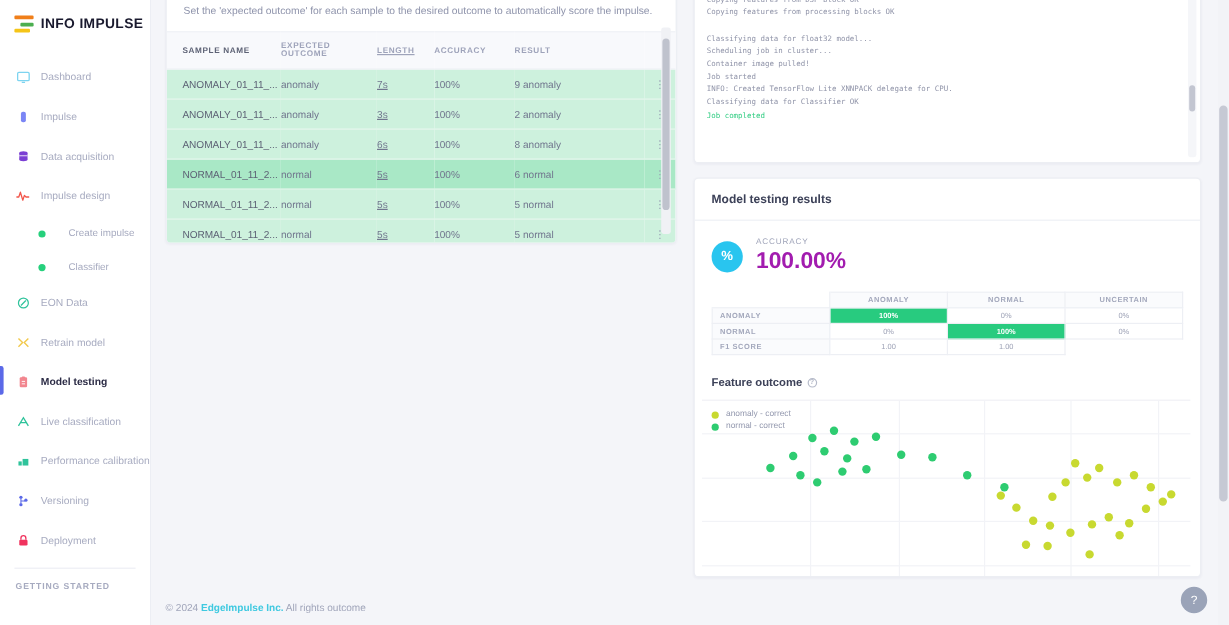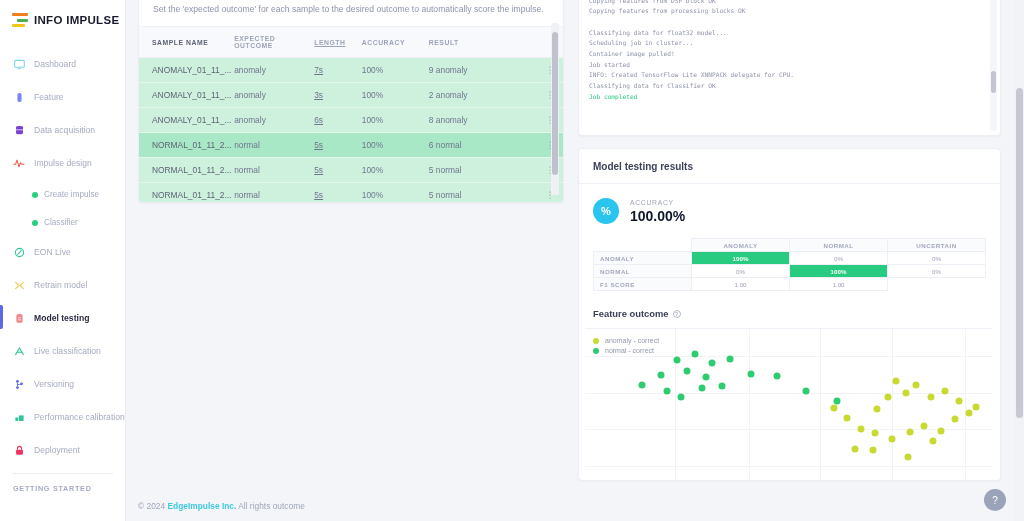--- a/index.html
+++ b/index.html
@@ -33,21 +33,21 @@
   }
   .nav-item.active { color: #2b2b45; font-weight: 600; }
   .nav-item.active::before {
     content: ""; position: absolute; left: 0; top: -2px;
     width: 2.5px; height: 24px; background: #5b69e8; border-radius: 0 2px 2px 0;
   }
   .nav-ico { width: 12px; height: 12px; display: flex; align-items: center; justify-content: center; flex: 0 0 12px; }
   .nav-ico svg { display: block; }
 
   .nav-sub {
-    display: flex; align-items: center; gap: 6px;
+    display: flex; align-items: center; gap: 19px;
     height: 19px; padding-left: 32px; margin-bottom: 9px;
     font-size: 8.2px; color: #a7abc0; cursor: pointer;
   }
   .dot-green { width: 6px; height: 6px; border-radius: 50%; background: #26d07c; flex: 0 0 6px; }
 
   .nav-divider { height: 1px; background: #edeef4; margin: 12px 12px 10px 12px; }
   .nav-section-title {
     font-size: 7.2px; font-weight: bold; letter-spacing: .75px;
     color: #a7abc0; padding-left: 13px; margin-bottom: 12px;
   }
@@ -110,21 +110,21 @@
     font-size: 10px; font-weight: 600; color: #3c4158;
     padding: 12px 14px 11px 14px; border-bottom: 1px solid #eef0f5;
   }
   .acc-row { display: flex; align-items: center; gap: 11px; padding: 14px 0 11px 14px; }
   .acc-badge {
     width: 26px; height: 26px; border-radius: 50%; background: #29c5ef;
     color: #fff; display: flex; align-items: center; justify-content: center;
     font-size: 11px; font-weight: bold; flex: 0 0 26px;
   }
   .acc-label { font-size: 6.8px; letter-spacing: .7px; color: #a0a5ba; margin-bottom: 2px; }
-  .acc-value { font-size: 14px; font-weight: 600; color: #0f172a; }
+  .acc-value { font-size: 19px; font-weight: 600; color: #a21caf; }
 
   .cm { margin: 3px 14px 0 14px; border-collapse: collapse; width: calc(100% - 28px); table-layout: fixed; }
   .cm th, .cm td { border: 1px solid #edeff4; height: 13px; text-align: center; }
   .cm th { font-size: 6.2px; font-weight: 600; letter-spacing: .5px; color: #a3a8bc; background: #fafbfd; }
   .cm th.corner { background: #fff; border-left: none; border-top: none; }
   .cm td { font-size: 6.2px; color: #9ca1b5; background: #fff; }
   .cm td.rowhdr {
     text-align: left; padding-left: 6px; font-size: 6.2px; letter-spacing: .5px;
     color: #a3a8bc; background: #fafbfd; font-weight: 600;
   }
@@ -187,21 +187,21 @@
             </svg>
           </span>
         <span>Dashboard</span>
       </div>
       <div class="nav-item">
         <span class="nav-ico">
             <svg width="11" height="11" viewBox="0 0 16 16">
               <rect x="5" y="1.5" width="6" height="13" rx="2.5" fill="#7b86f5"></rect>
             </svg>
           </span>
-        <span>Feature</span>
+        <span>Impulse</span>
       </div>
       <div class="nav-item">
         <span class="nav-ico">
             <svg width="11" height="11" viewBox="0 0 16 16">
               <ellipse cx="8" cy="3.5" rx="5" ry="2" fill="#7b3fd4"></ellipse>
               <rect x="3" y="3.5" width="10" height="8" fill="#7b3fd4"></rect>
               <ellipse cx="8" cy="11.5" rx="5" ry="2" fill="#7b3fd4"></ellipse>
               <line x1="3" y1="7" x2="13" y2="7" stroke="#fff" stroke-width="1"></line>
             </svg>
           </span>
@@ -225,21 +225,21 @@
         <span>Classifier</span>
       </div>
 
       <div class="nav-item">
         <span class="nav-ico">
             <svg width="11" height="11" viewBox="0 0 16 16">
               <circle cx="8" cy="8" r="6" fill="none" stroke="#2fc39b" stroke-width="1.5"></circle>
               <line x1="5" y1="11" x2="11" y2="5" stroke="#2fc39b" stroke-width="1.5"></line>
             </svg>
           </span>
-        <span>EON Live</span>
+        <span>EON Data</span>
       </div>
       <div class="nav-item">
         <span class="nav-ico">
             <svg width="11" height="11" viewBox="0 0 16 16">
               <path d="M2 3 L7 8 L2 13" fill="none" stroke="#f2c94c" stroke-width="1.7"></path>
               <path d="M14 3 L9 8 L14 13" fill="none" stroke="#f2c94c" stroke-width="1.7"></path>
             </svg>
           </span>
         <span>Retrain model</span>
       </div>
@@ -259,36 +259,36 @@
             <svg width="11" height="11" viewBox="0 0 16 16">
               <path d="M2 13 L8 3 L14 13" fill="none" stroke="#2fc39b" stroke-width="1.6"></path>
               <line x1="4" y1="9" x2="12" y2="9" stroke="#2fc39b" stroke-width="1.6"></line>
             </svg>
           </span>
         <span>Live classification</span>
       </div>
       <div class="nav-item">
         <span class="nav-ico">
             <svg width="11" height="11" viewBox="0 0 16 16">
+              <rect x="2" y="8" width="4" height="5" fill="#2fc39b"></rect>
+              <rect x="7" y="5" width="7" height="8" fill="#2fc39b"></rect>
+            </svg>
+          </span>
+        <span>Performance calibration</span>
+      </div>
+      <div class="nav-item">
+        <span class="nav-ico">
+            <svg width="11" height="11" viewBox="0 0 16 16">
               <circle cx="5" cy="3.5" r="2" fill="#5b69e8"></circle>
               <circle cx="5" cy="12.5" r="2" fill="#5b69e8"></circle>
               <circle cx="11" cy="7" r="2" fill="#5b69e8"></circle>
               <path d="M5 5.5 L5 10.5 M5 8 Q9 8 10 8" stroke="#5b69e8" stroke-width="1.3" fill="none"></path>
             </svg>
           </span>
         <span>Versioning</span>
-      </div>
-      <div class="nav-item">
-        <span class="nav-ico">
-            <svg width="11" height="11" viewBox="0 0 16 16">
-              <rect x="2" y="8" width="4" height="5" fill="#2fc39b"></rect>
-              <rect x="7" y="5" width="7" height="8" fill="#2fc39b"></rect>
-            </svg>
-          </span>
-        <span>Performance calibration</span>
       </div>
       <div class="nav-item">
         <span class="nav-ico">
             <svg width="11" height="11" viewBox="0 0 16 16">
               <rect x="3" y="7" width="10" height="7" rx="1.5" fill="#f0335e"></rect>
               <path d="M5 7 V5 a3 3 0 0 1 6 0 V7" fill="none" stroke="#f0335e" stroke-width="1.6"></path>
             </svg>
           </span>
         <span>Deployment</span>
       </div>

